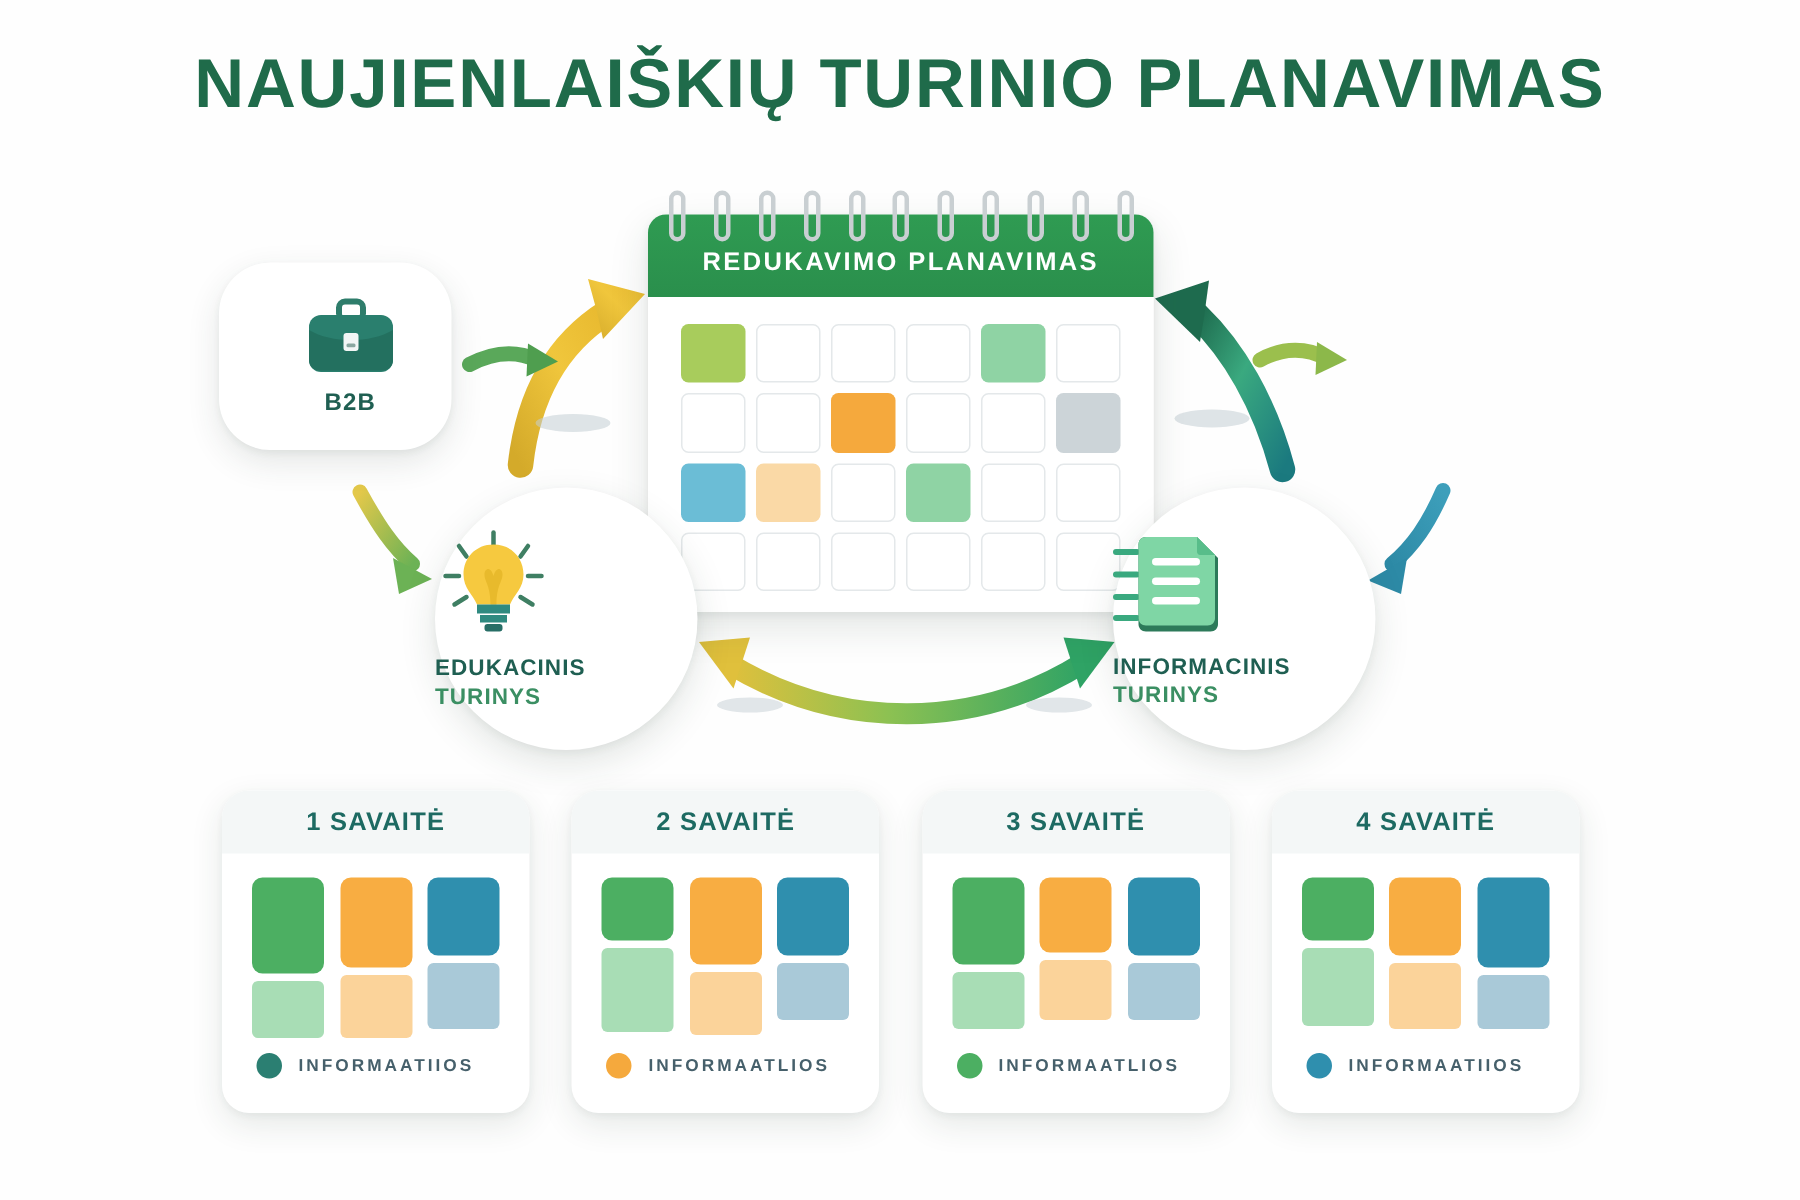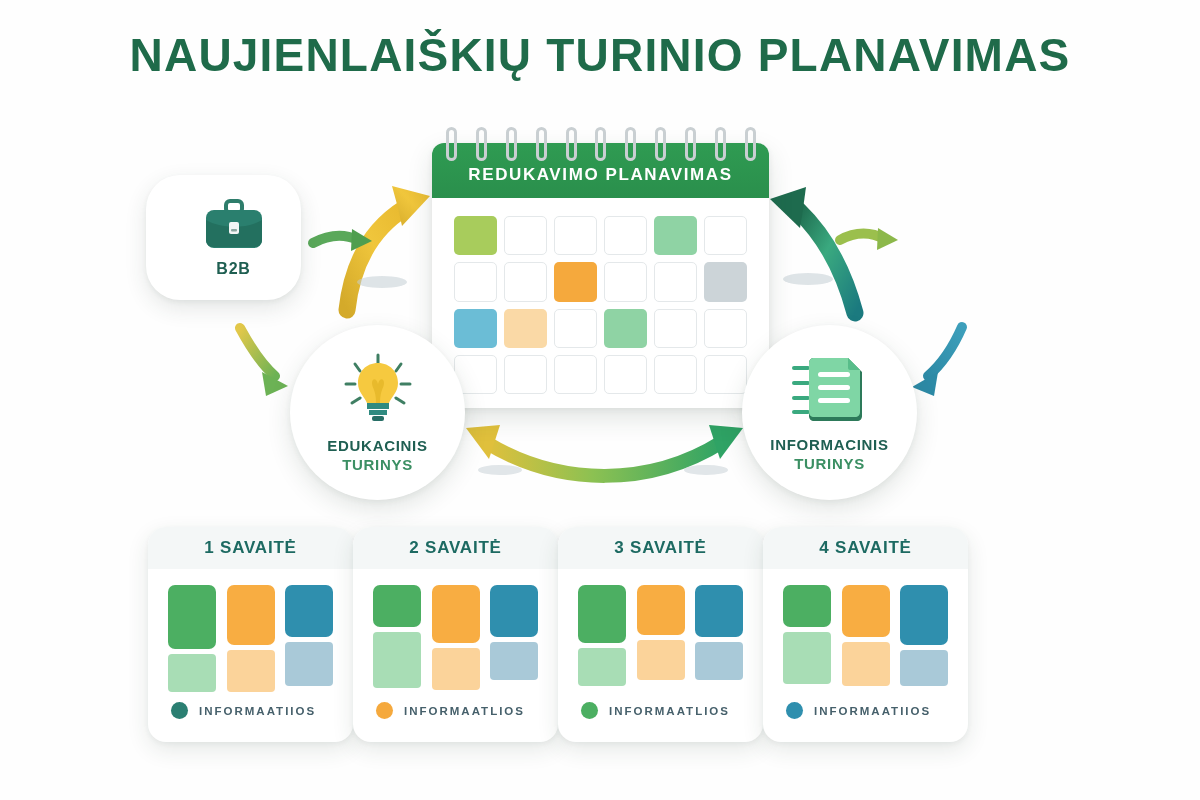--- a/index.html
+++ b/index.html
@@ -66,29 +66,29 @@
   }
   .node-sq .lbl { font-size: 16px; font-weight: 700; letter-spacing: 0.8px; color: #1f5f52; margin-top: 8px; }
   #node-b2b { left: 146px; top: 175px; padding-left: 20px; }
   #node-ecom { left: 900px; top: 175px; }
 
   
   .node-circ {
     position: absolute; width: 175px; height: 175px;
     background: #ffffff; border-radius: 50%;
     box-shadow: 0 9px 24px rgba(40,60,50,0.13), 0 2px 6px rgba(40,60,50,0.06);
-    display: flex; flex-direction: column; align-items: center; justify-content: center;
+    display: flex; flex-direction: column; align-items: flex-start; justify-content: center;
   }
   #node-edu { left: 290px; top: 325px; }
   #node-info { left: 742px; top: 325px; }
   .node-circ .l1 { font-size: 15px; font-weight: 700; letter-spacing: 0.7px; color: #1f5f52; margin-top: 10px; }
   .node-circ .l2 { font-size: 15px; font-weight: 700; letter-spacing: 0.7px; color: #3b8f63; margin-top: 2px; }
 
   
-  .weeks { position: absolute; left: 148px; top: 527px; width: 905px; height: 215px; display: flex; justify-content: flex-start; }
+  .weeks { position: absolute; left: 148px; top: 527px; width: 905px; height: 215px; display: flex; justify-content: space-between; }
   .week-card {
     width: 205px; height: 215px;
     background: #ffffff; border-radius: 18px;
     box-shadow: 0 8px 22px rgba(40,60,50,0.11), 0 2px 5px rgba(40,60,50,0.05);
     position: relative; overflow: hidden;
   }
   .week-head {
     height: 42px; background: #f4f7f7;
     display: flex; align-items: center; justify-content: center;
     font-size: 17px; font-weight: 700; letter-spacing: 0.8px; color: #1d6a62;

